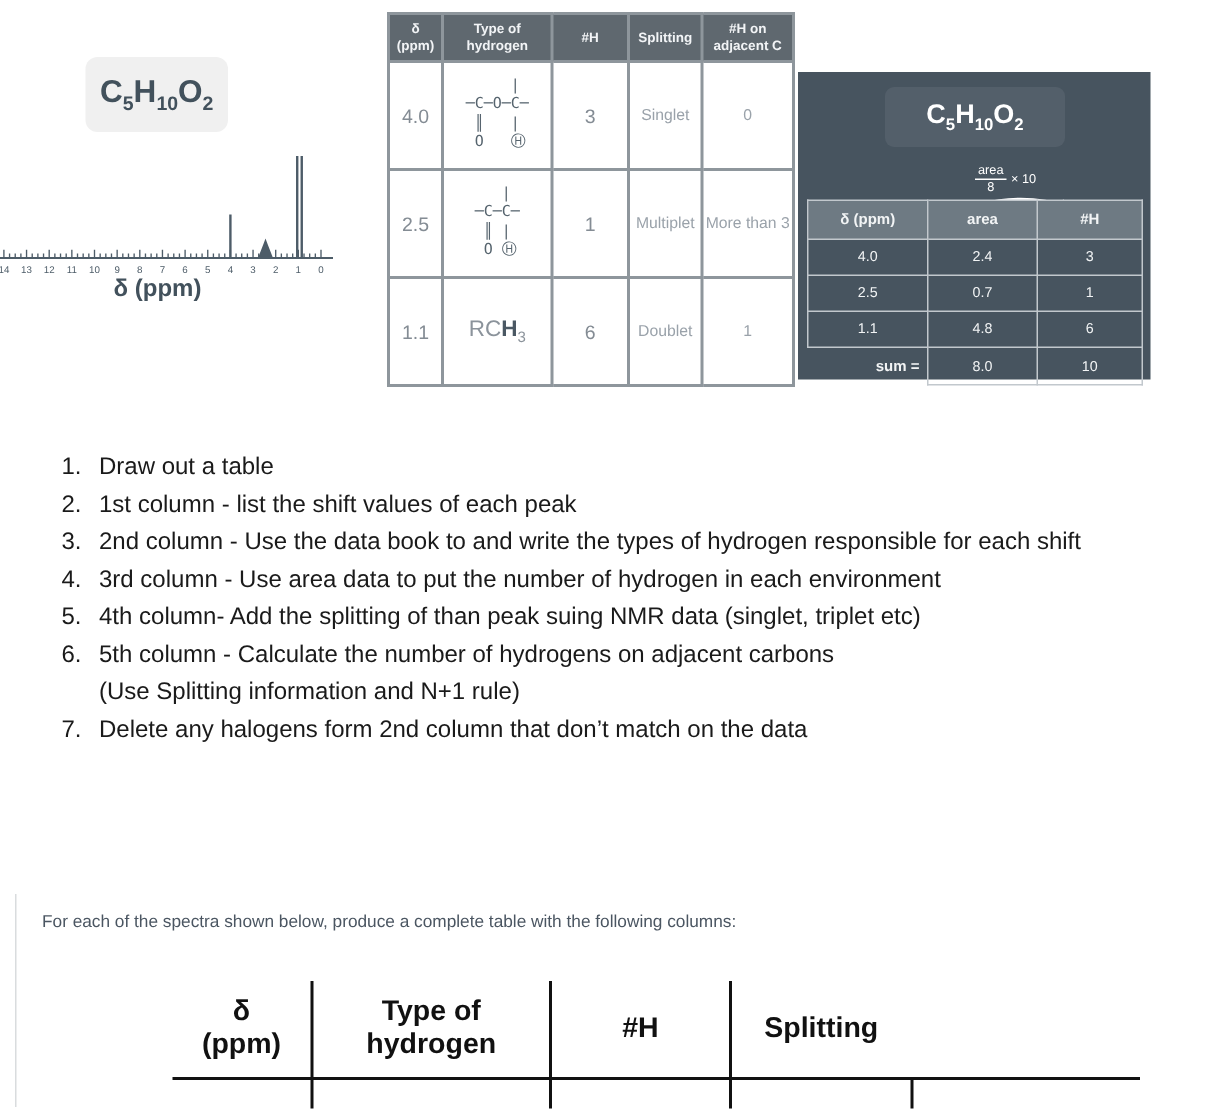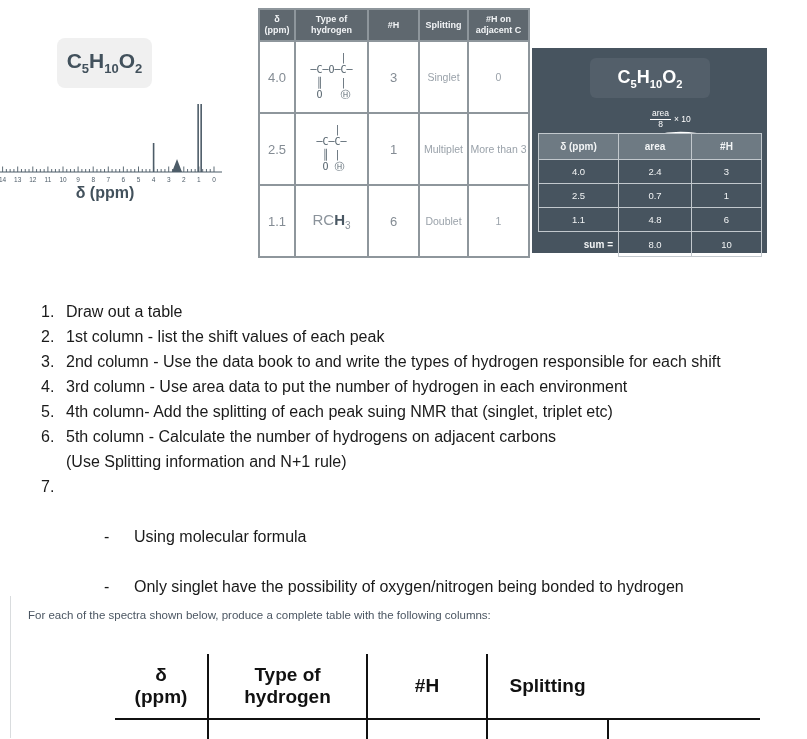--- a/index.html
+++ b/index.html
@@ -263,28 +263,24 @@
     </tbody>
   </table>
 </div>
 
 <div class="instr">
   <ol>
     <li>Draw out a table</li>
     <li>1st column - list the shift values of each peak</li>
     <li>2nd column - Use the data book to and write the types of hydrogen responsible for each shift</li>
     <li>3rd column - Use area data to put the number of hydrogen in each environment</li>
-    <li>4th column- Add the splitting of each peak suing NMR that (singlet, triplet etc)</li>
+    <li>4th column- Add the splitting of than peak suing NMR data (singlet, triplet etc)</li>
     <li>5th column - Calculate the number of hydrogens on adjacent carbons
 (Use Splitting information and N+1 rule)</li>
-    <li>
-      <ul class="subs">
-        <li>Using molecular formula</li>
-        <li>Only singlet have the possibility of oxygen/nitrogen being bonded to hydrogen</li>
-      </ul>
+    <li><span>Delete any halogens form 2nd column that don’t match on the data</span>
     </li>
   </ol>
 </div>
 
 <div class="footer">
   <div class="fedge"></div>
   <div class="fprompt">For each of the spectra shown below, produce a complete table with the following columns:</div>
   <div class="ftable">
     <div class="frow">
       <div class="fh">δ

